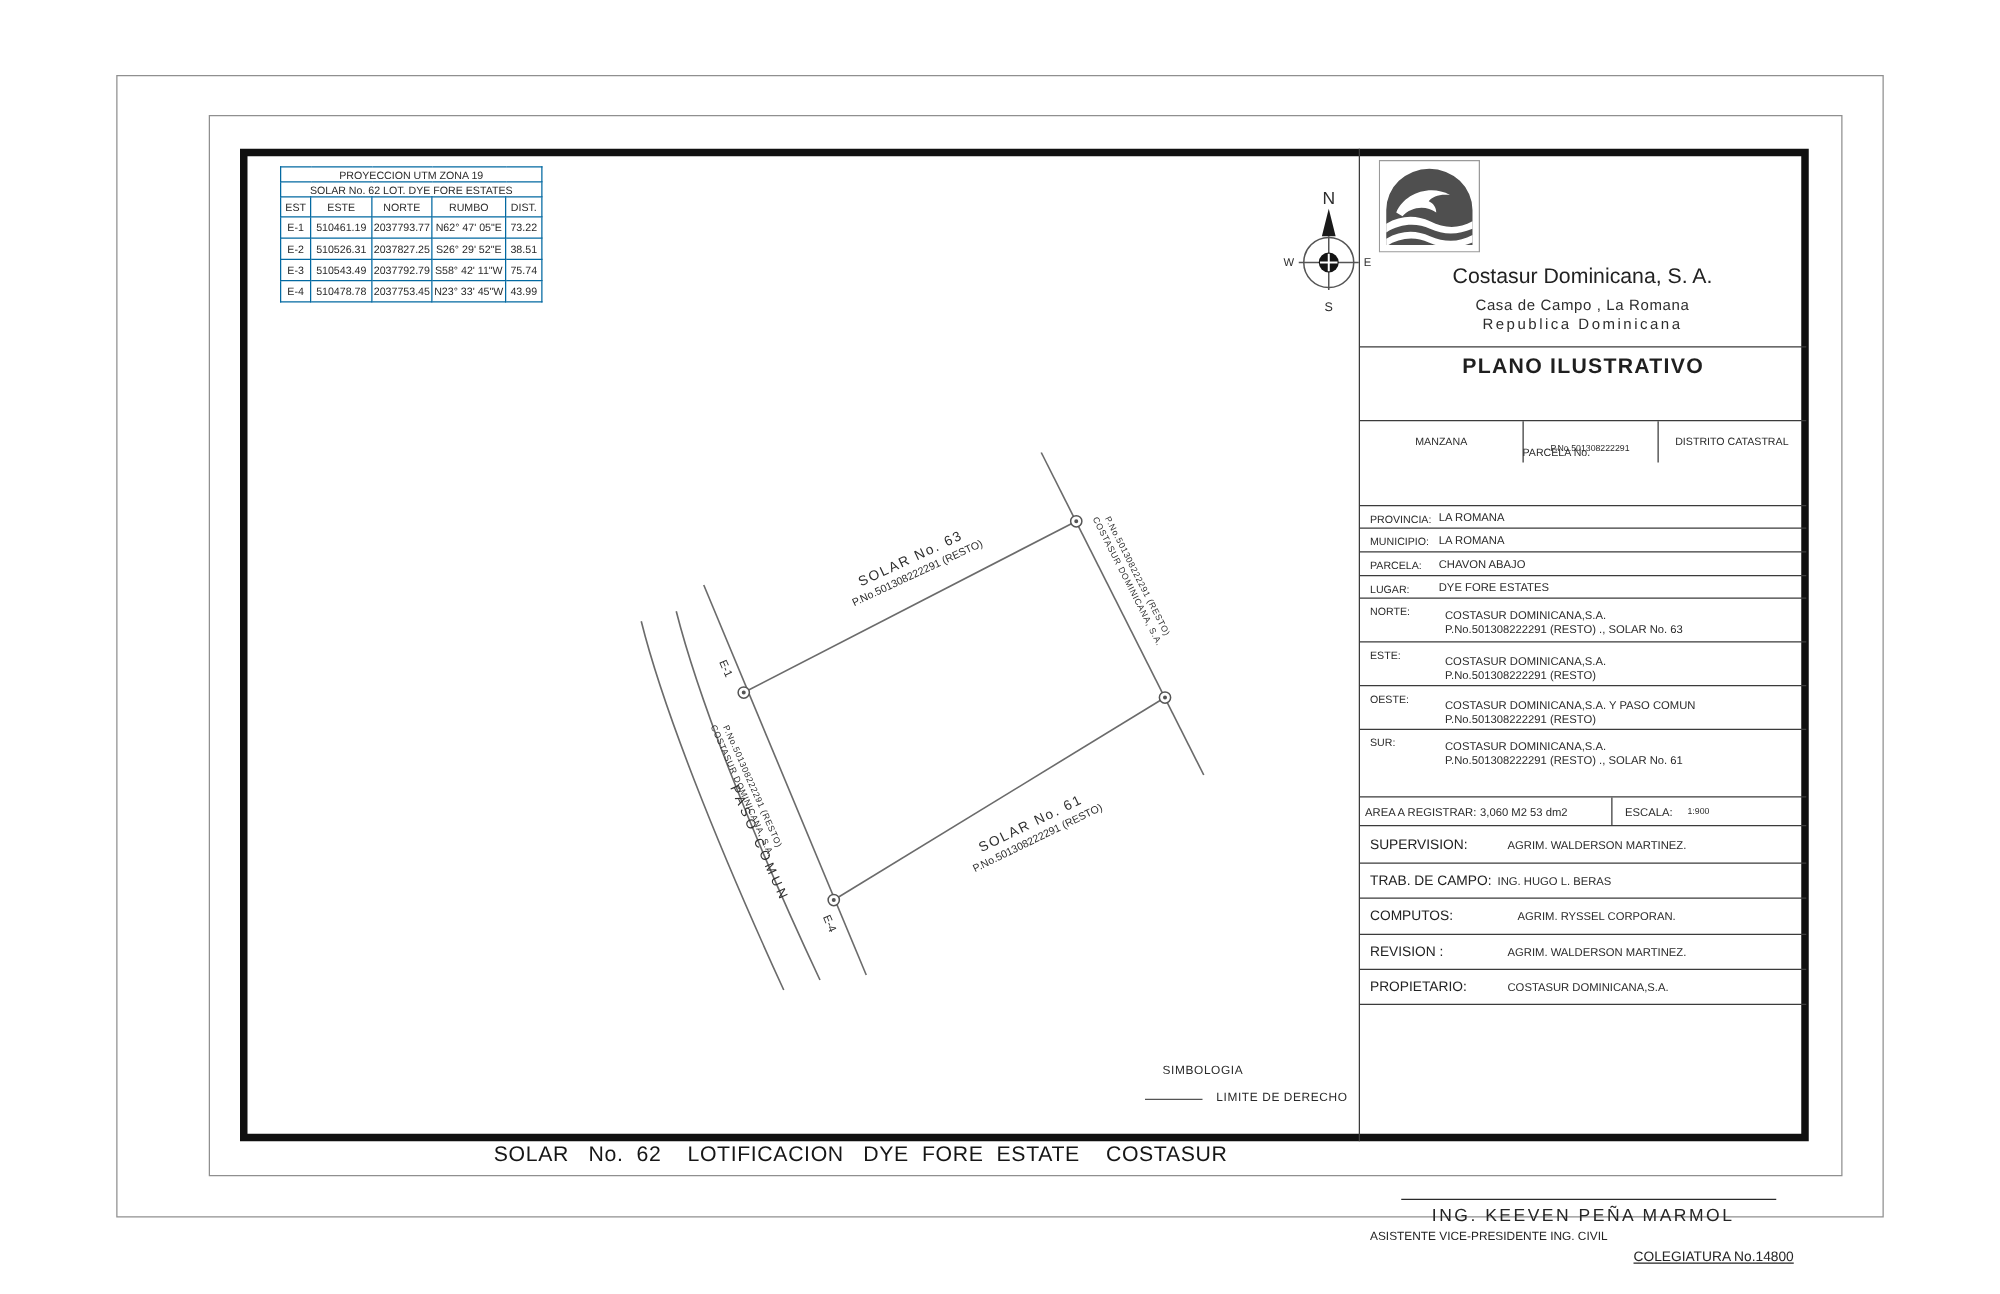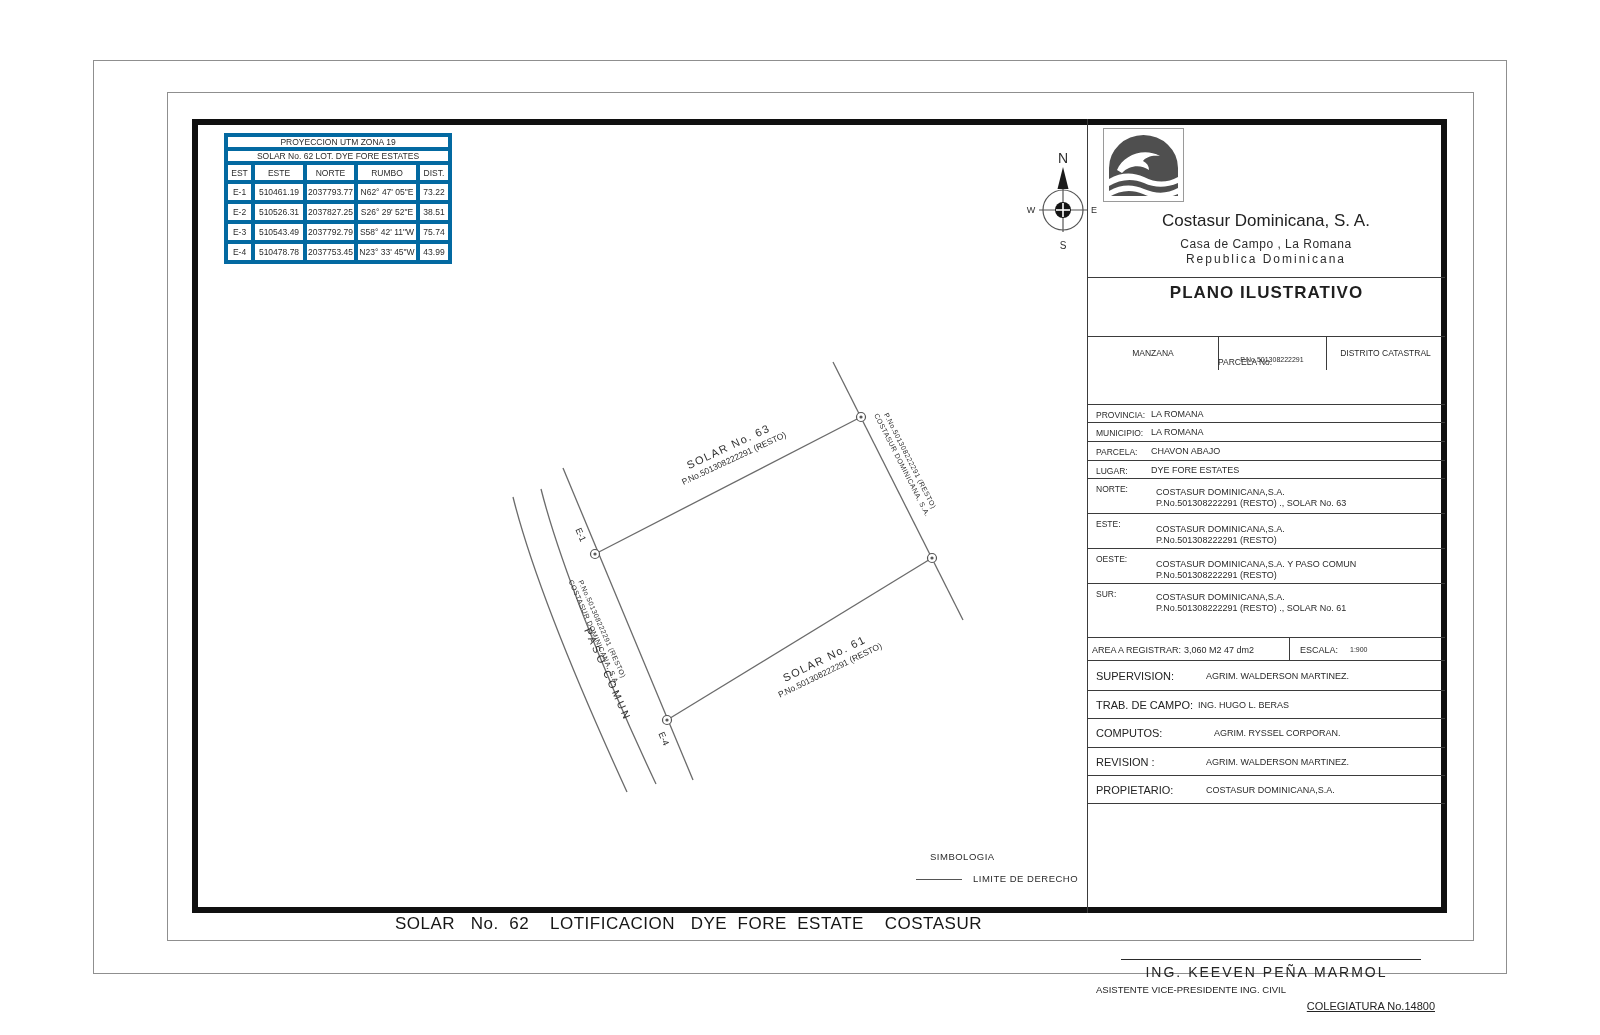--- a/index.html
+++ b/index.html
@@ -5,21 +5,21 @@
   html,body{margin:0;padding:0;background:#ffffff;}
   .page{position:relative;width:1600px;height:1035px;background:#fff;overflow:hidden;
         font-family:"Liberation Sans", sans-serif;color:#1f1f1f;}
   .rect{position:absolute;box-sizing:border-box;}
   .border-outer{left:93px;top:60px;width:1414px;height:914px;border:1px solid #8f8f8f;}
   .border-mid{left:167px;top:92px;width:1307px;height:849px;border:1px solid #8f8f8f;}
   .border-frame{left:192px;top:119px;width:1255px;height:794px;border:6px solid #101010;}
 
   
   .coord-table{position:absolute;left:224px;top:133px;border-collapse:collapse;}
-  .coord-table td{border:4px solid #0369a1;font-size:8.5px;text-align:center;padding:0;color:#2a2a2a;}
+  .coord-table td{border:1px solid #0369a1;font-size:8.5px;text-align:center;padding:0;color:#2a2a2a;}
   .coord-table .t1{height:12px;}
   .coord-table .t2{height:12px;}
   .coord-table .hd td{height:15px;}
   .coord-table .dr td{height:16px;}
 
   
   .tb{position:absolute;left:1087px;top:119px;width:357px;height:794px;box-sizing:border-box;
       border-left:1px solid #3b3b3b;}
   .tb-row{position:absolute;left:0;width:357px;box-sizing:border-box;border-top:1px solid #3b3b3b;}
   .lbl{position:absolute;font-size:8.5px;color:#2a2a2a;}
@@ -226,21 +226,21 @@
     <div class="tb-row" style="top:464px;height:35px">
       <div class="lbl" style="left:8px;top:5px">SUR:</div>
       <div class="val" style="left:68px;top:8px">COSTASUR DOMINICANA,S.A.</div>
       <div class="val" style="left:68px;top:19px">P.No.501308222291 (RESTO) ., SOLAR No. 61</div>
     </div>
 
 
     <div class="tb-row" style="top:518px;height:23px">
       <div class="cell-line" style="left:201px"></div>
       <div class="lbl" style="left:4px;top:7px;font-size:9px">AREA A REGISTRAR:</div>
-      <div class="val" style="left:96px;top:7px">3,060 M2 47 dm2</div>
+      <div class="val" style="left:96px;top:7px">3,060 M2 53 dm2</div>
       <div class="lbl" style="left:212px;top:7px;font-size:9px">ESCALA:</div>
       <div class="val" style="left:262px;top:8px;font-size:7px">1:900</div>
     </div>
 
     <div class="tb-row" style="top:541px;height:30px">
       <div class="staff-lbl">SUPERVISION:</div>
       <div class="staff-val">AGRIM. WALDERSON MARTINEZ.</div>
     </div>
     <div class="tb-row" style="top:571px;height:28px">
       <div class="staff-lbl">TRAB. DE CAMPO:</div>

